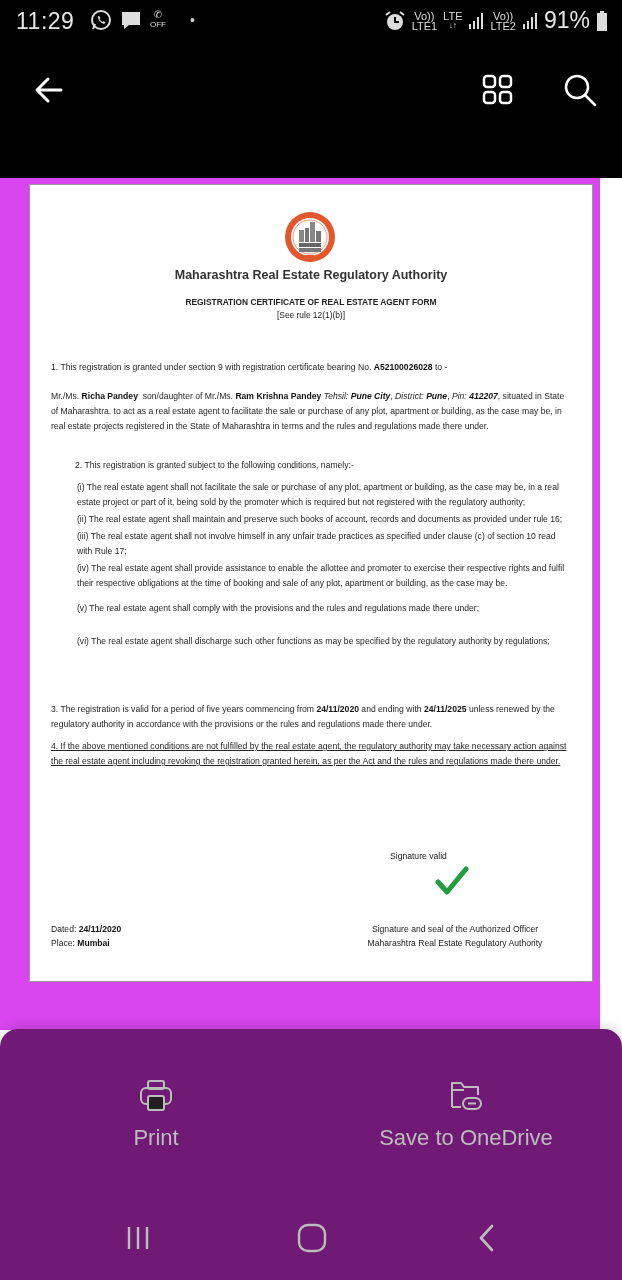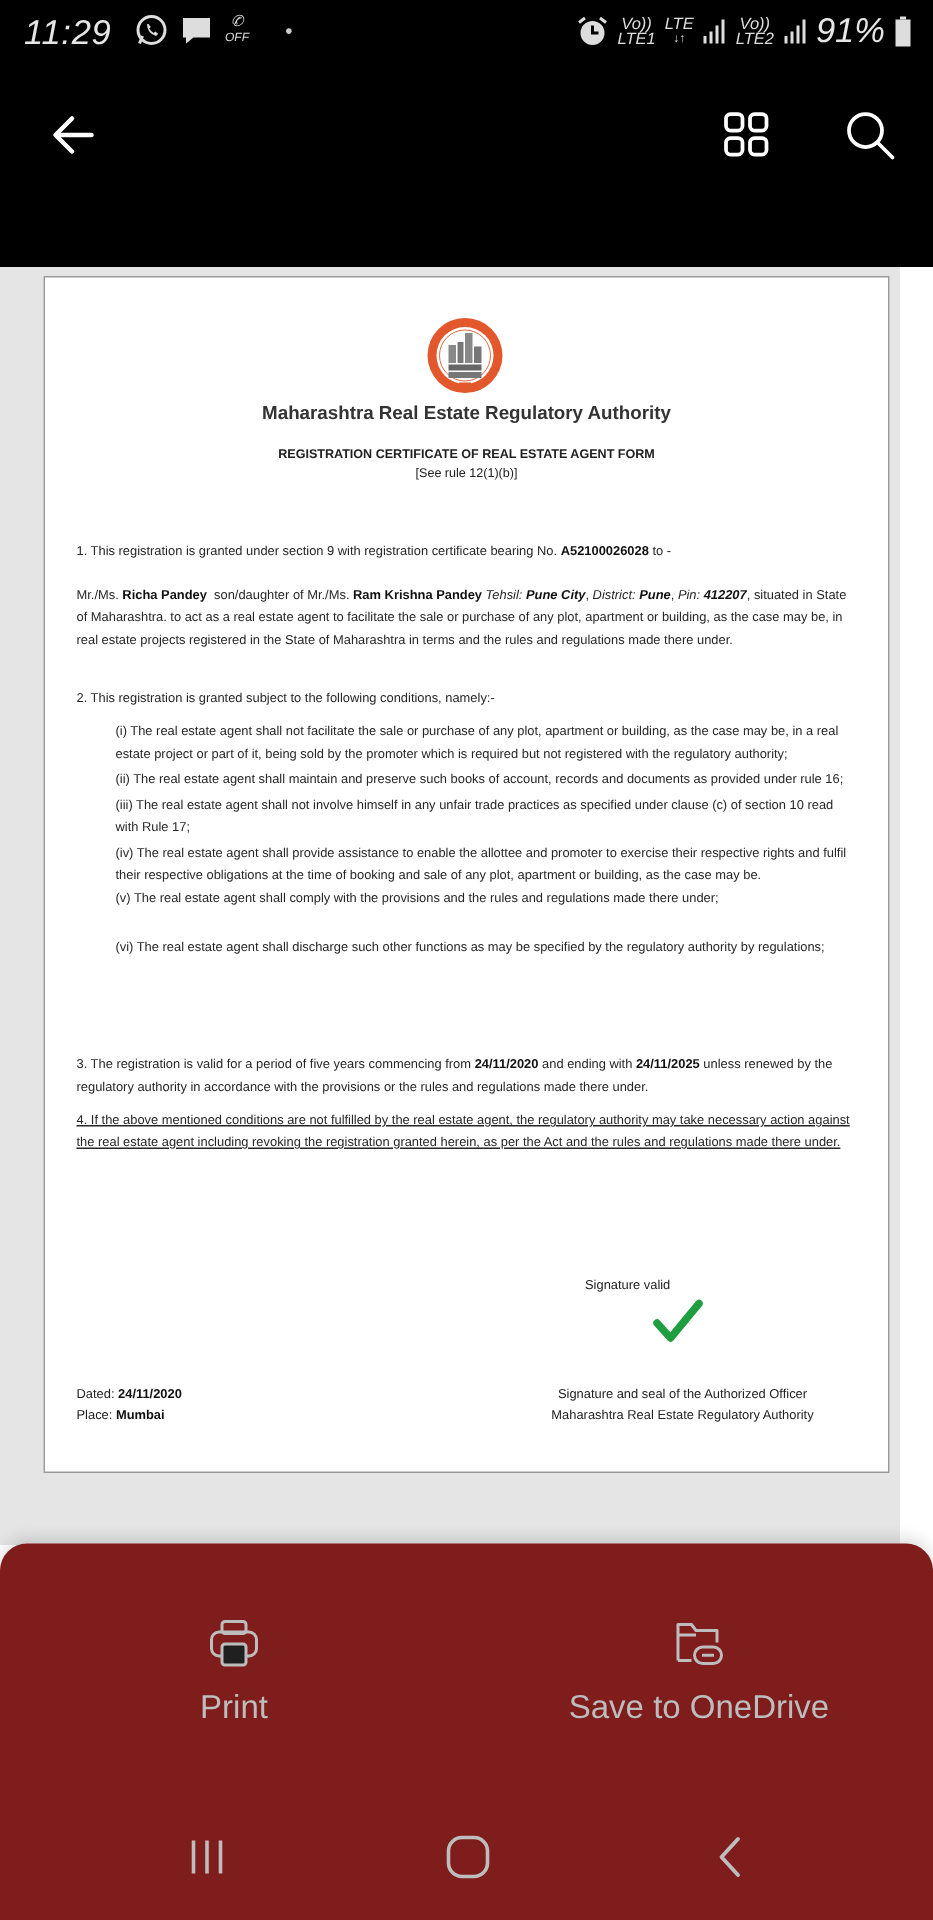--- a/index.html
+++ b/index.html
@@ -1,39 +1,39 @@
 <!DOCTYPE html>
 <html><head>
 <meta charset="utf-8">
 <style>
   html, body { margin:0; padding:0; }
   body { width:622px; height:1280px; background:#ffffff; position:relative; overflow:hidden; font-family:"Liberation Sans", sans-serif; }
-  .statusbar { position:absolute; left:0; top:0; width:622px; height:44px; background:#000; color:#e6e6e6;font-style:italic; }
+  .statusbar { position:absolute; left:0; top:0; width:622px; height:44px; background:#000; color:#e6e6e6; }
   .sb-time { position:absolute; left:16px; top:8px; font-size:23px; letter-spacing:0.5px; }
   .sb-left-icons { position:absolute; left:90px; top:9px; display:flex; align-items:center; gap:8px; }
   .sb-right { position:absolute; right:14px; top:7px; display:flex; align-items:center; gap:6px; }
   .sb-small { font-size:11px; line-height:10px; text-align:center; color:#ddd; }
   .sb-batt-text { font-size:23px; }
   .appbar { position:absolute; left:0; top:44px; width:622px; height:134px; background:#000; }
   .appbar .icon { position:absolute; }
-  .viewer { position:absolute; left:0; top:178px; width:600px; height:852px; background:#e5e5e5; }
+  .viewer { position:absolute; left:0; top:178px; width:600px; height:852px; background:#d946ef; }
   .page { position:absolute; left:29px; top:6px; width:562px; height:796px; border:1px solid #9a9a9a; background:#fff; color:#222; }
   .logo { position:absolute; left:253px; top:25px; width:54px; height:54px; }
   .org { position:absolute; left:0; width:562px; top:83px; text-align:center; font-weight:bold; font-size:12.5px; color:#333; }
   .certtitle { position:absolute; left:0; width:562px; top:111px; text-align:center; font-weight:bold; font-size:8.4px; color:#222; line-height:13px; }
   .rule { font-weight:normal; }
   .body { position:absolute; left:21px; width:522px; font-size:8.6px; color:#262626; line-height:15px; }
   .sub { padding-left:26px; }
   b { font-weight:bold; color:#111; }
   .it { font-style:italic; }
   .sigvalid { position:absolute; left:360px; top:666px; width:140px; font-size:8.6px; color:#222; }
   .check { position:absolute; left:405px; top:680px; }
   .dated { position:absolute; left:21px; top:737px; font-size:8.6px; line-height:14px; color:#222; }
   .officer { position:absolute; left:315px; width:220px; top:737px; text-align:center; font-size:8.6px; line-height:14px; color:#222; }
-  .sheet { position:absolute; left:0; top:1029px; width:622px; height:251px; background:#7f1d1d; border-radius:18px 18px 0 0; box-shadow:0 -4px 10px rgba(0,0,0,0.12); }
+  .sheet { position:absolute; left:0; top:1029px; width:622px; height:251px; background:#701a75; border-radius:18px 18px 0 0; box-shadow:0 -4px 10px rgba(0,0,0,0.12); }
   .action { position:absolute; top:50px; text-align:center; color:#bdbdbd; font-size:22px; }
   .action .lbl { display:block; margin-top:6px; }
   .navbar { position:absolute; left:0; top:1195px; width:622px; height:85px; }
   .navbtn { position:absolute; top:28px; }
 </style>
 </head>
 <body>
 
 <div class="statusbar">
   <span class="sb-time">11:29</span>
@@ -129,27 +129,27 @@
     <div class="body" style="top:175px;">
       <span>1. This registration is granted under section 9 with registration certificate bearing No.</span> <b>A52100026028</b> <span>to -</span>
     </div>
 
     <div class="body" style="top:204px;">
       <span>Mr./Ms.</span> <b>Richa Pandey</b>&nbsp; <span>son/daughter of Mr./Ms.</span> <b>Ram Krishna Pandey</b>
       <span class="it">Tehsil:</span> <b class="it">Pune City</b>, <span class="it">District:</span> <b class="it">Pune</b>, <span class="it">Pin:</span> <b class="it">412207</b>,
       <span>situated in State of Maharashtra. to act as a real estate agent to facilitate the sale or purchase of any plot, apartment or building, as the case may be, in real estate projects registered in the State of Maharashtra in terms and the rules and regulations made there under.</span>
     </div>
 
-    <div class="body" style="top:273px;">2. This registration is granted subject to the following conditions, namely:-</div>
+    <div class="body" style="top:273px;margin-left:24px;">2. This registration is granted subject to the following conditions, namely:-</div>
 
     <div class="body sub" style="top:295px;width:496px;">
       <div style="margin-bottom:2px;">(i) The real estate agent shall not facilitate the sale or purchase of any plot, apartment or building, as the case may be, in a real estate project or part of it, being sold by the promoter which is required but not registered with the regulatory authority;</div>
       <div style="margin-bottom:2px;">(ii) The real estate agent shall maintain and preserve such books of account, records and documents as provided under rule 16;</div>
       <div style="margin-bottom:2px;">(iii) The real estate agent shall not involve himself in any unfair trade practices as specified under clause (c) of section 10 read with Rule 17;</div>
-      <div style="margin-bottom:0;">(iv) The real estate agent shall provide assistance to enable the allottee and promoter to exercise their respective rights and fulfil their respective obligations at the time of booking and sale of any plot, apartment or building, as the case may be.</div>
+      <div style="margin-bottom:10px;">(iv) The real estate agent shall provide assistance to enable the allottee and promoter to exercise their respective rights and fulfil their respective obligations at the time of booking and sale of any plot, apartment or building, as the case may be.</div>
       <div style="margin-bottom:18px;">(v) The real estate agent shall comply with the provisions and the rules and regulations made there under;</div>
       <div>(vi) The real estate agent shall discharge such other functions as may be specified by the regulatory authority by regulations;</div>
     </div>
 
     <div class="body" style="top:517px;">
       <span>3. The registration is valid for a period of five years commencing from</span> <b>24/11/2020</b> <span>and ending with</span> <b>24/11/2025</b> <span>unless renewed by the regulatory authority in accordance with the provisions or the rules and regulations made there under.</span>
     </div>
 
     <div class="body" style="top:554px;text-decoration:underline;">4. If the above mentioned conditions are not fulfilled by the real estate agent, the regulatory authority may take necessary action against the real estate agent including revoking the registration granted herein, as per the Act and the rules and regulations made there under.</div>
 

